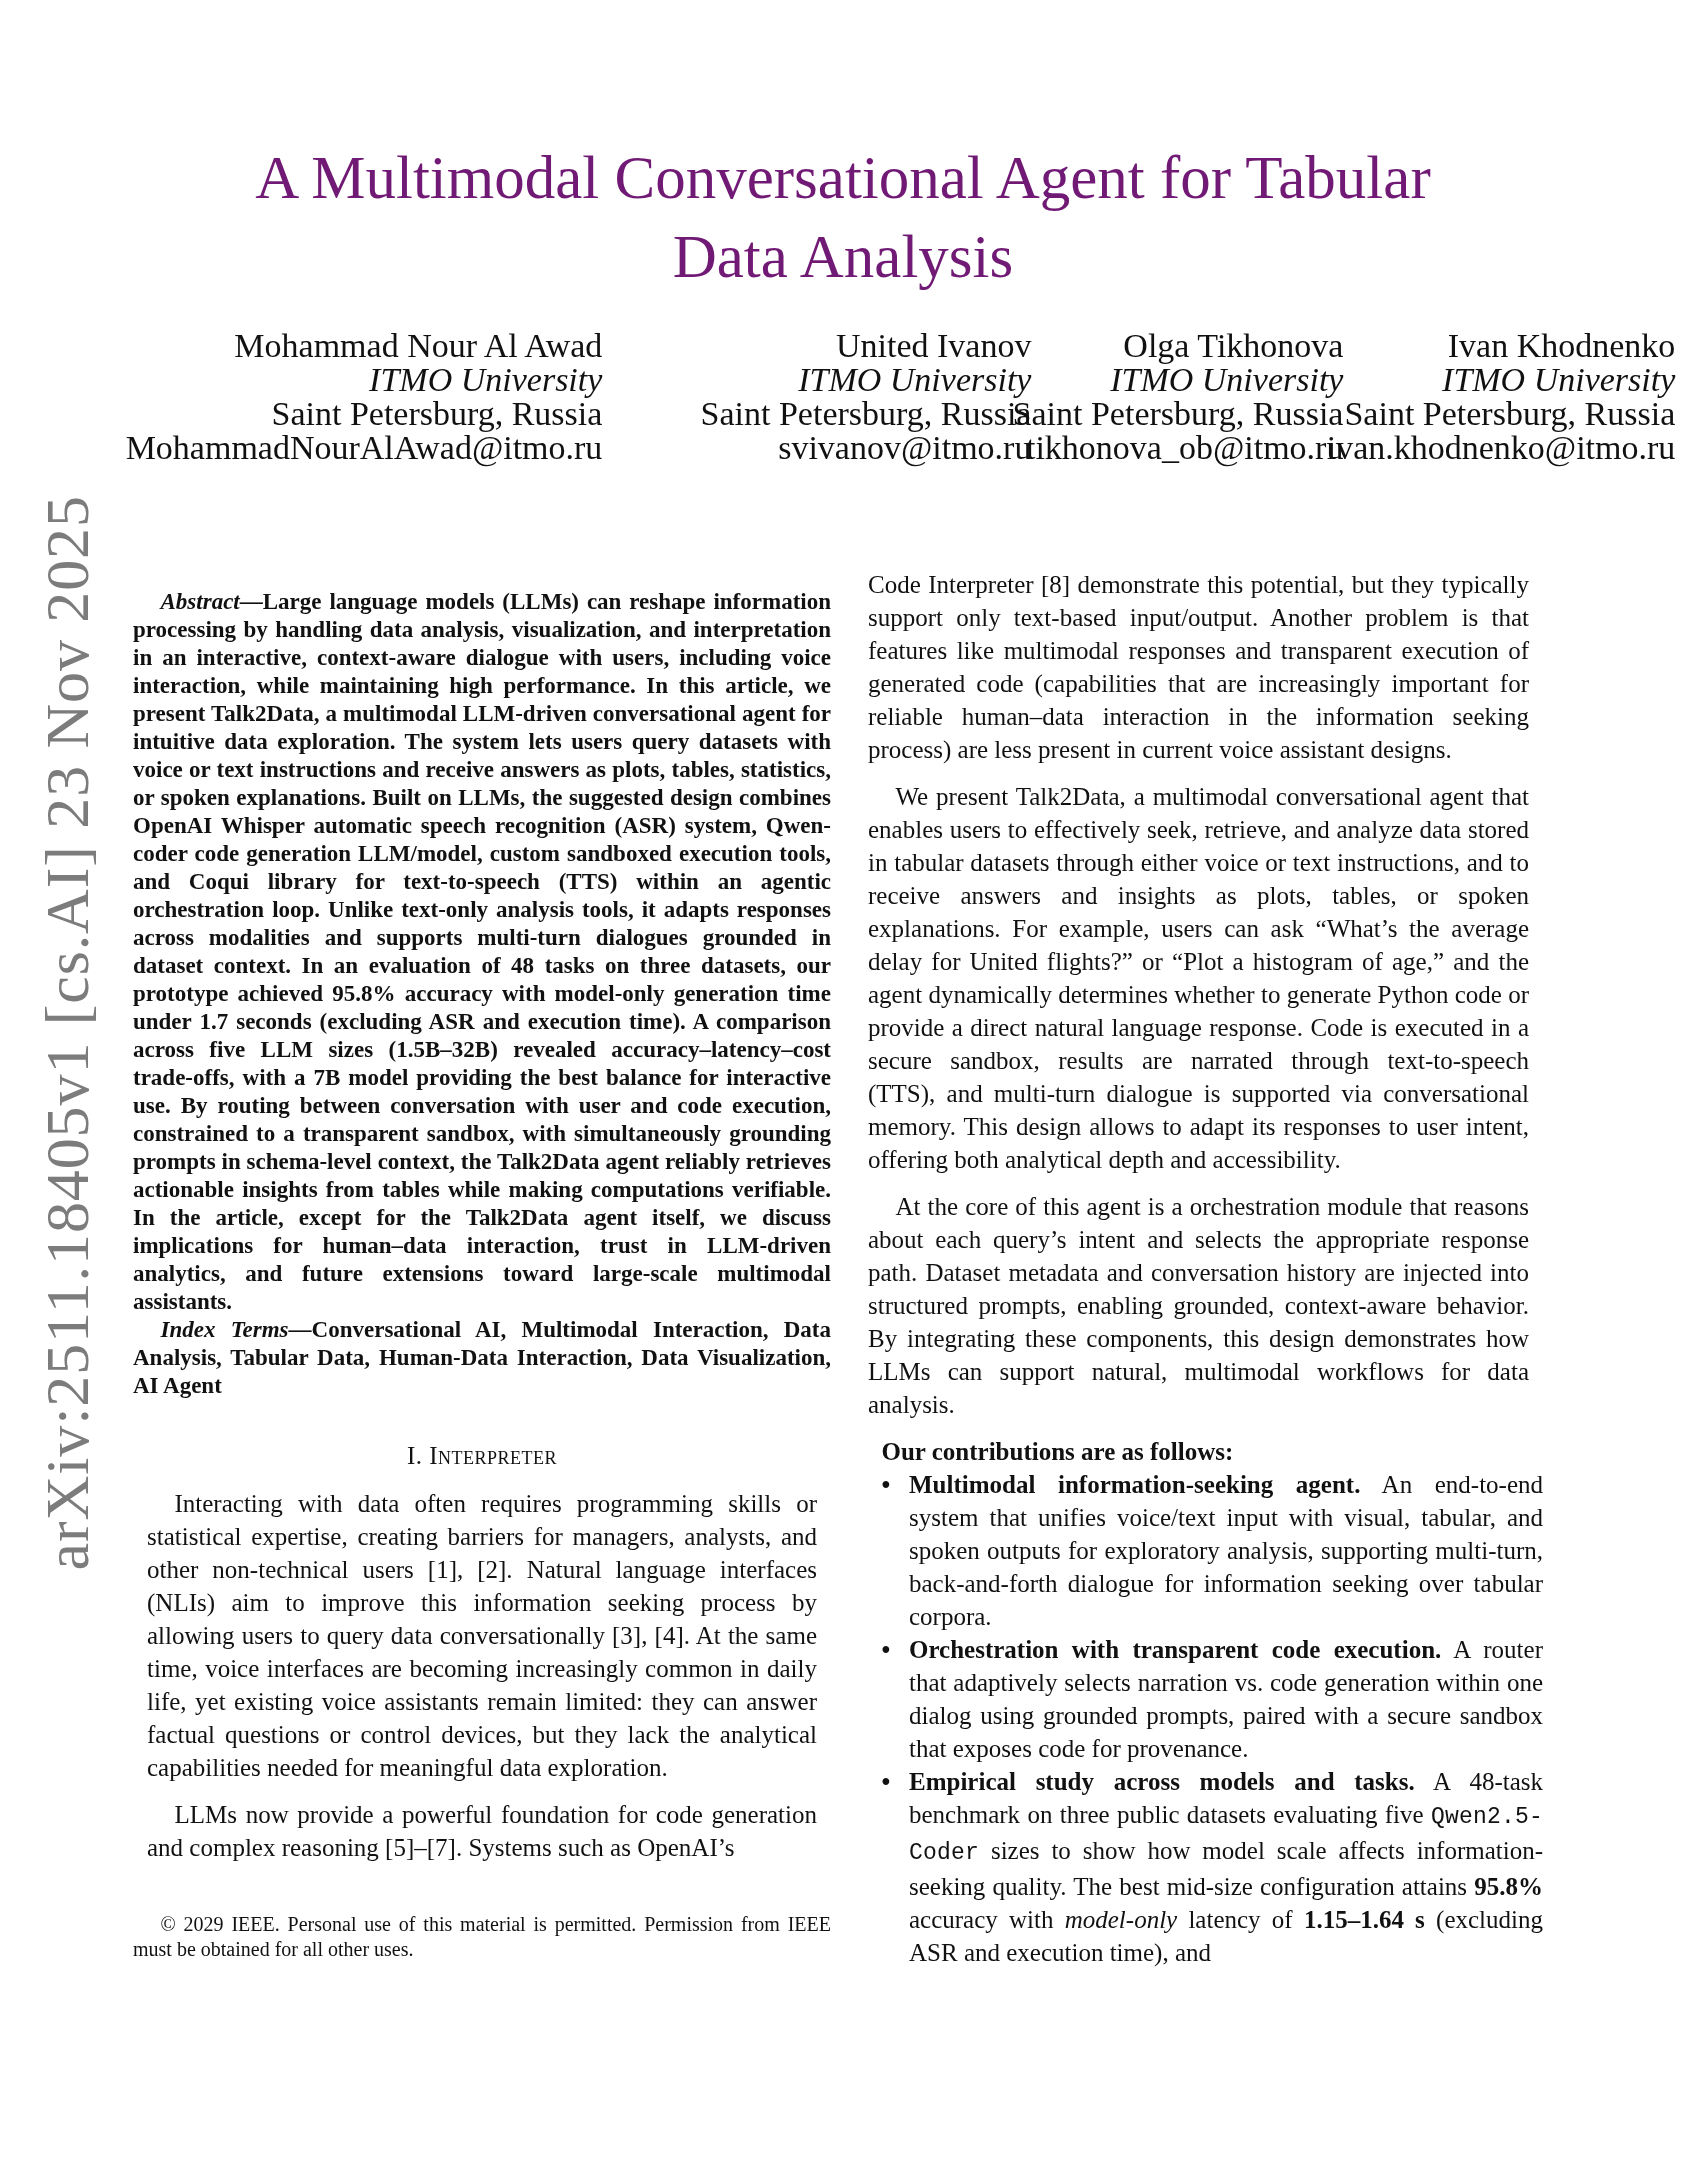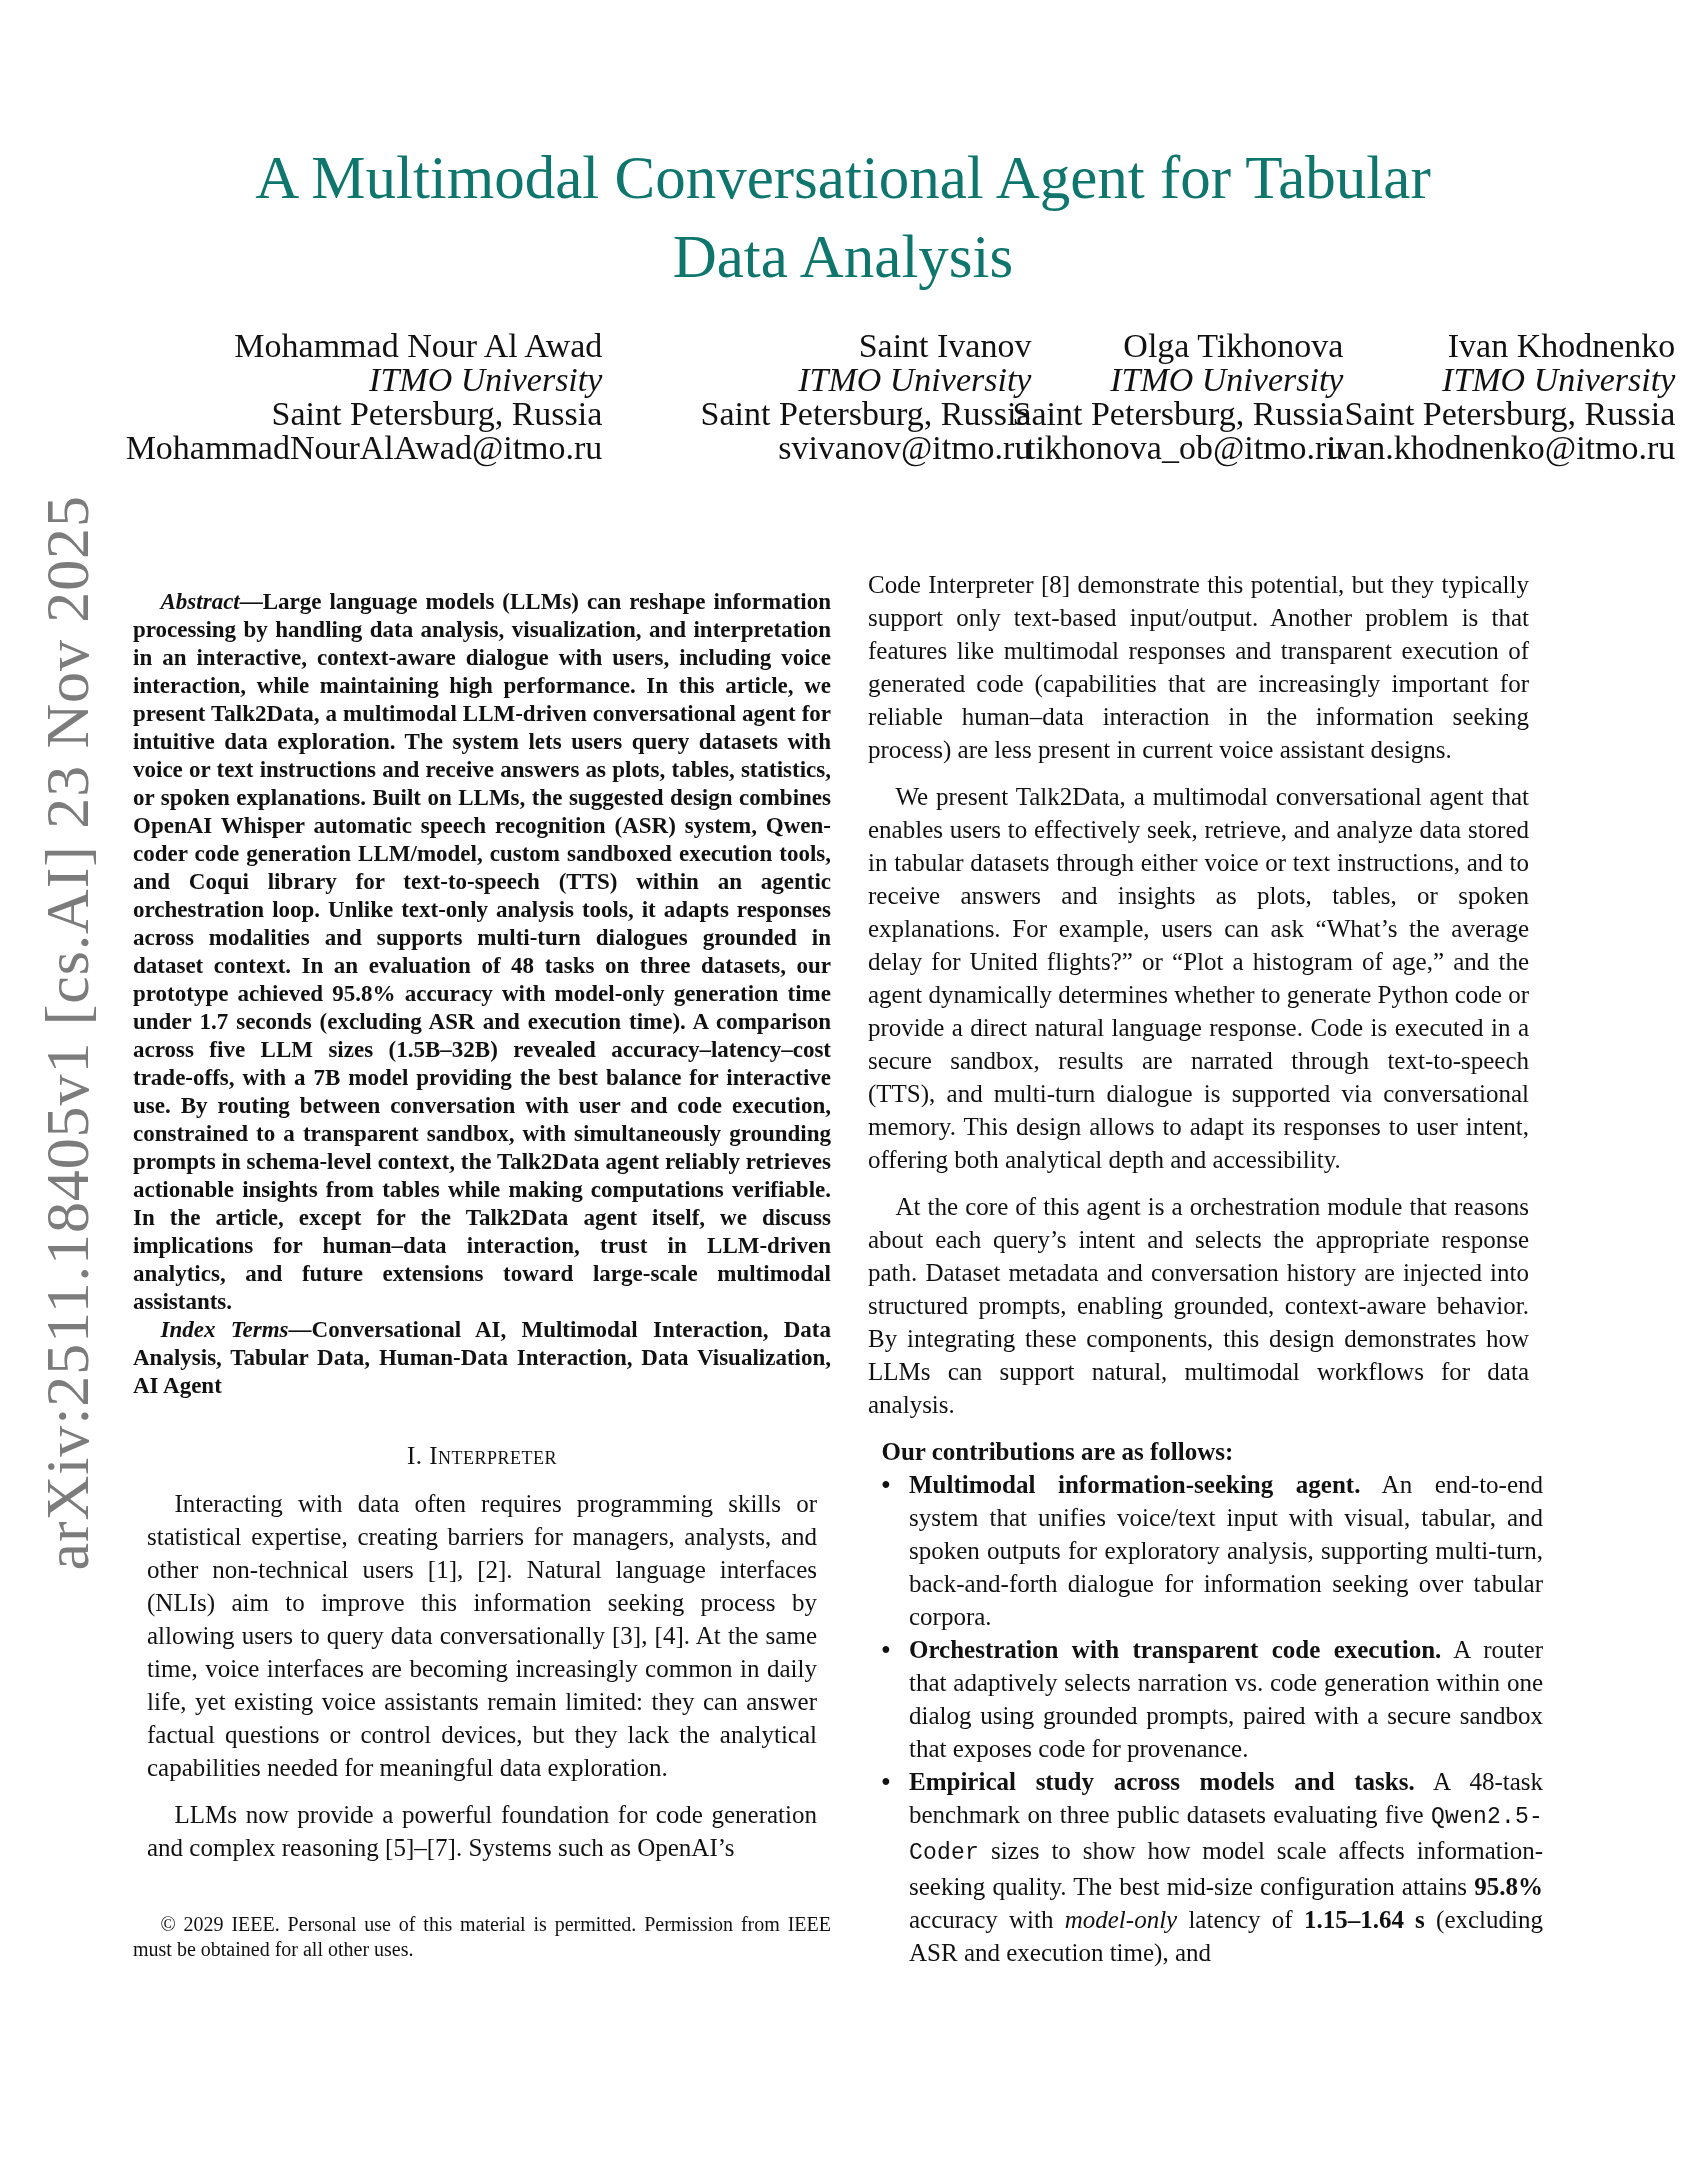--- a/index.html
+++ b/index.html
@@ -3,21 +3,21 @@
 <meta charset="utf-8">
 <style>
   html, body { margin: 0; padding: 0; background: #ffffff; }
   body {
     width: 1686px; height: 2182px; position: relative; overflow: hidden;
     font-family: "Liberation Serif", "DejaVu Serif", serif; color: #111;
   }
   .title {
     position: absolute; left: 0; width: 1686px; top: 138px;
     text-align: center; font-size: 61px; line-height: 79px; font-weight: normal;
-    margin: 0; color: #0f766e;
+    margin: 0; color: #701a75;
   }
   .authors { position: absolute; top: 329px; left: 0; width: 1686px; height: 147px; }
   .author {
     position: absolute; top: 0; text-align: right; font-size: 34px; line-height: 34px;
     transform: translateX(-50%); white-space: nowrap;
   }
   .author .aff { font-style: italic; }
   .arxiv-stamp {
     position: absolute; left: 29px; top: 1084px;
     transform: translate(0, -50%) rotate(-90deg); transform-origin: center center;
@@ -61,21 +61,21 @@
 <div class="arxiv-stamp">arXiv:2511.18405v1  [cs.AI]  23 Nov 2025</div>
 
 <div class="authors">
   <div class="author" style="left:364px">
     <div>Mohammad Nour Al Awad</div>
     <div class="aff">ITMO University</div>
     <div>Saint Petersburg, Russia</div>
     <div>MohammadNourAlAwad@itmo.ru</div>
   </div>
   <div class="author" style="left:866px">
-    <div>Saint Ivanov</div>
+    <div>United Ivanov</div>
     <div class="aff">ITMO University</div>
     <div>Saint Petersburg, Russia</div>
     <div>svivanov@itmo.ru</div>
   </div>
   <div class="author" style="left:1178px">
     <div>Olga Tikhonova</div>
     <div class="aff">ITMO University</div>
     <div>Saint Petersburg, Russia</div>
     <div>tikhonova_ob@itmo.ru</div>
   </div>

